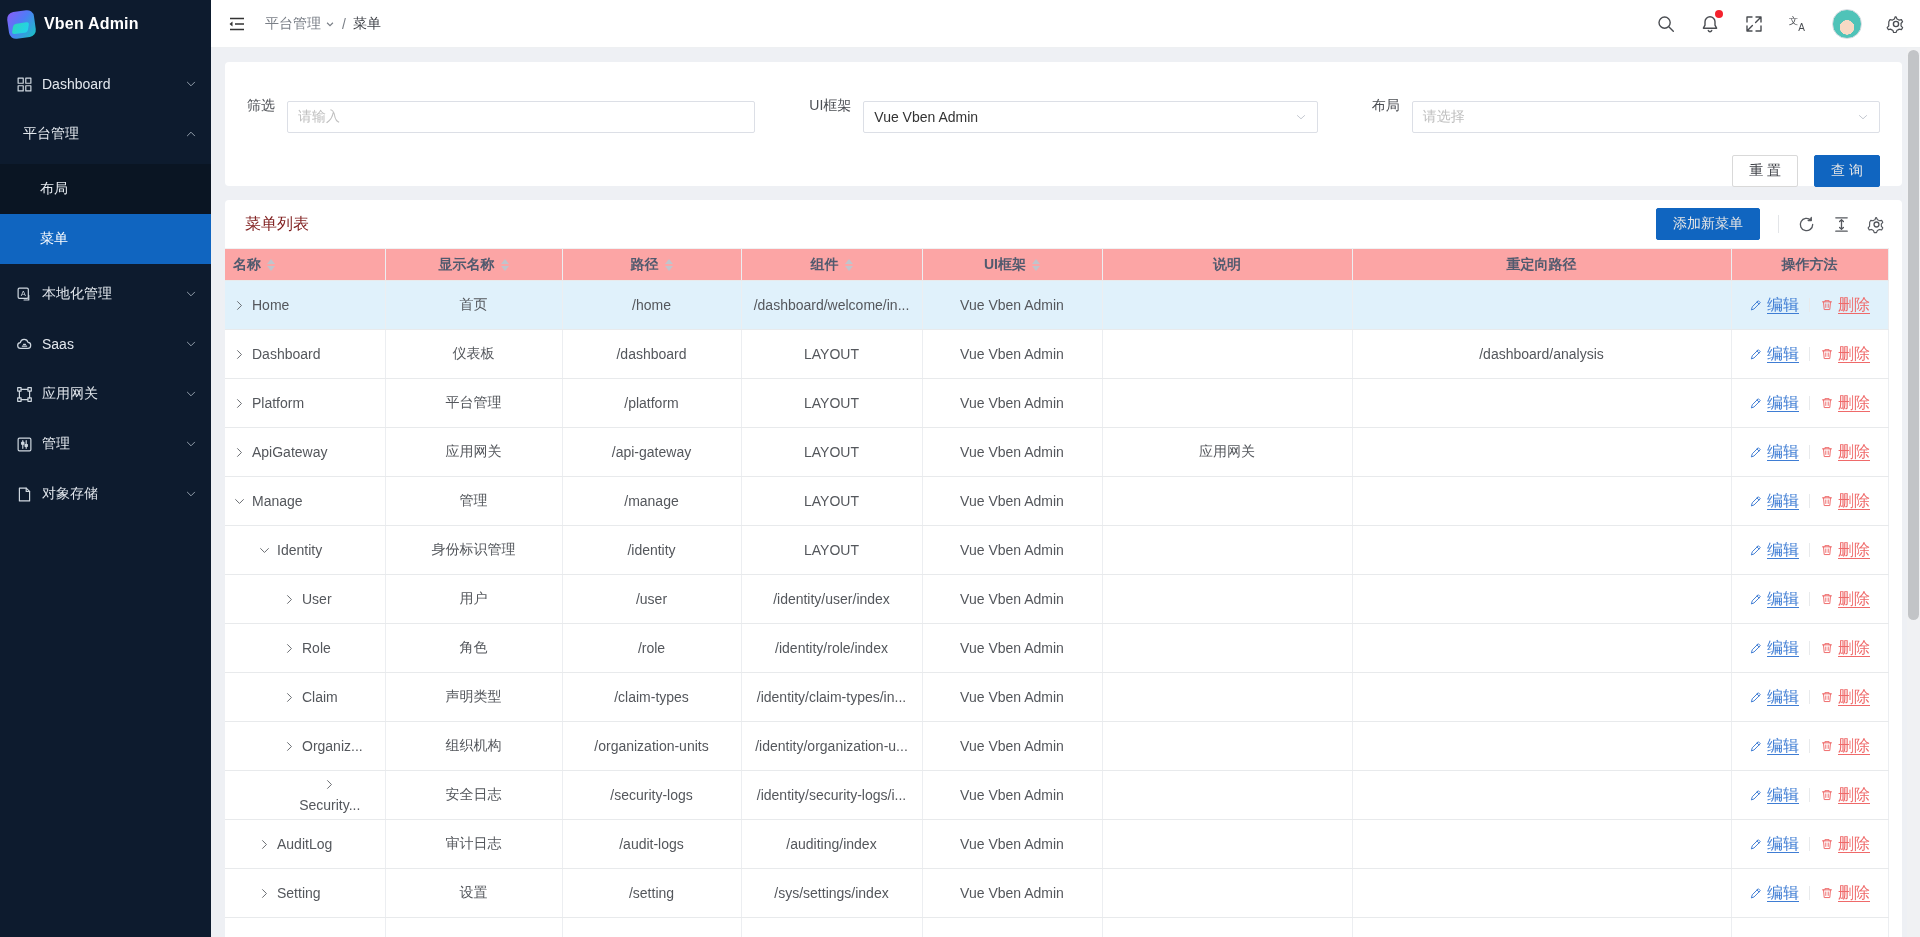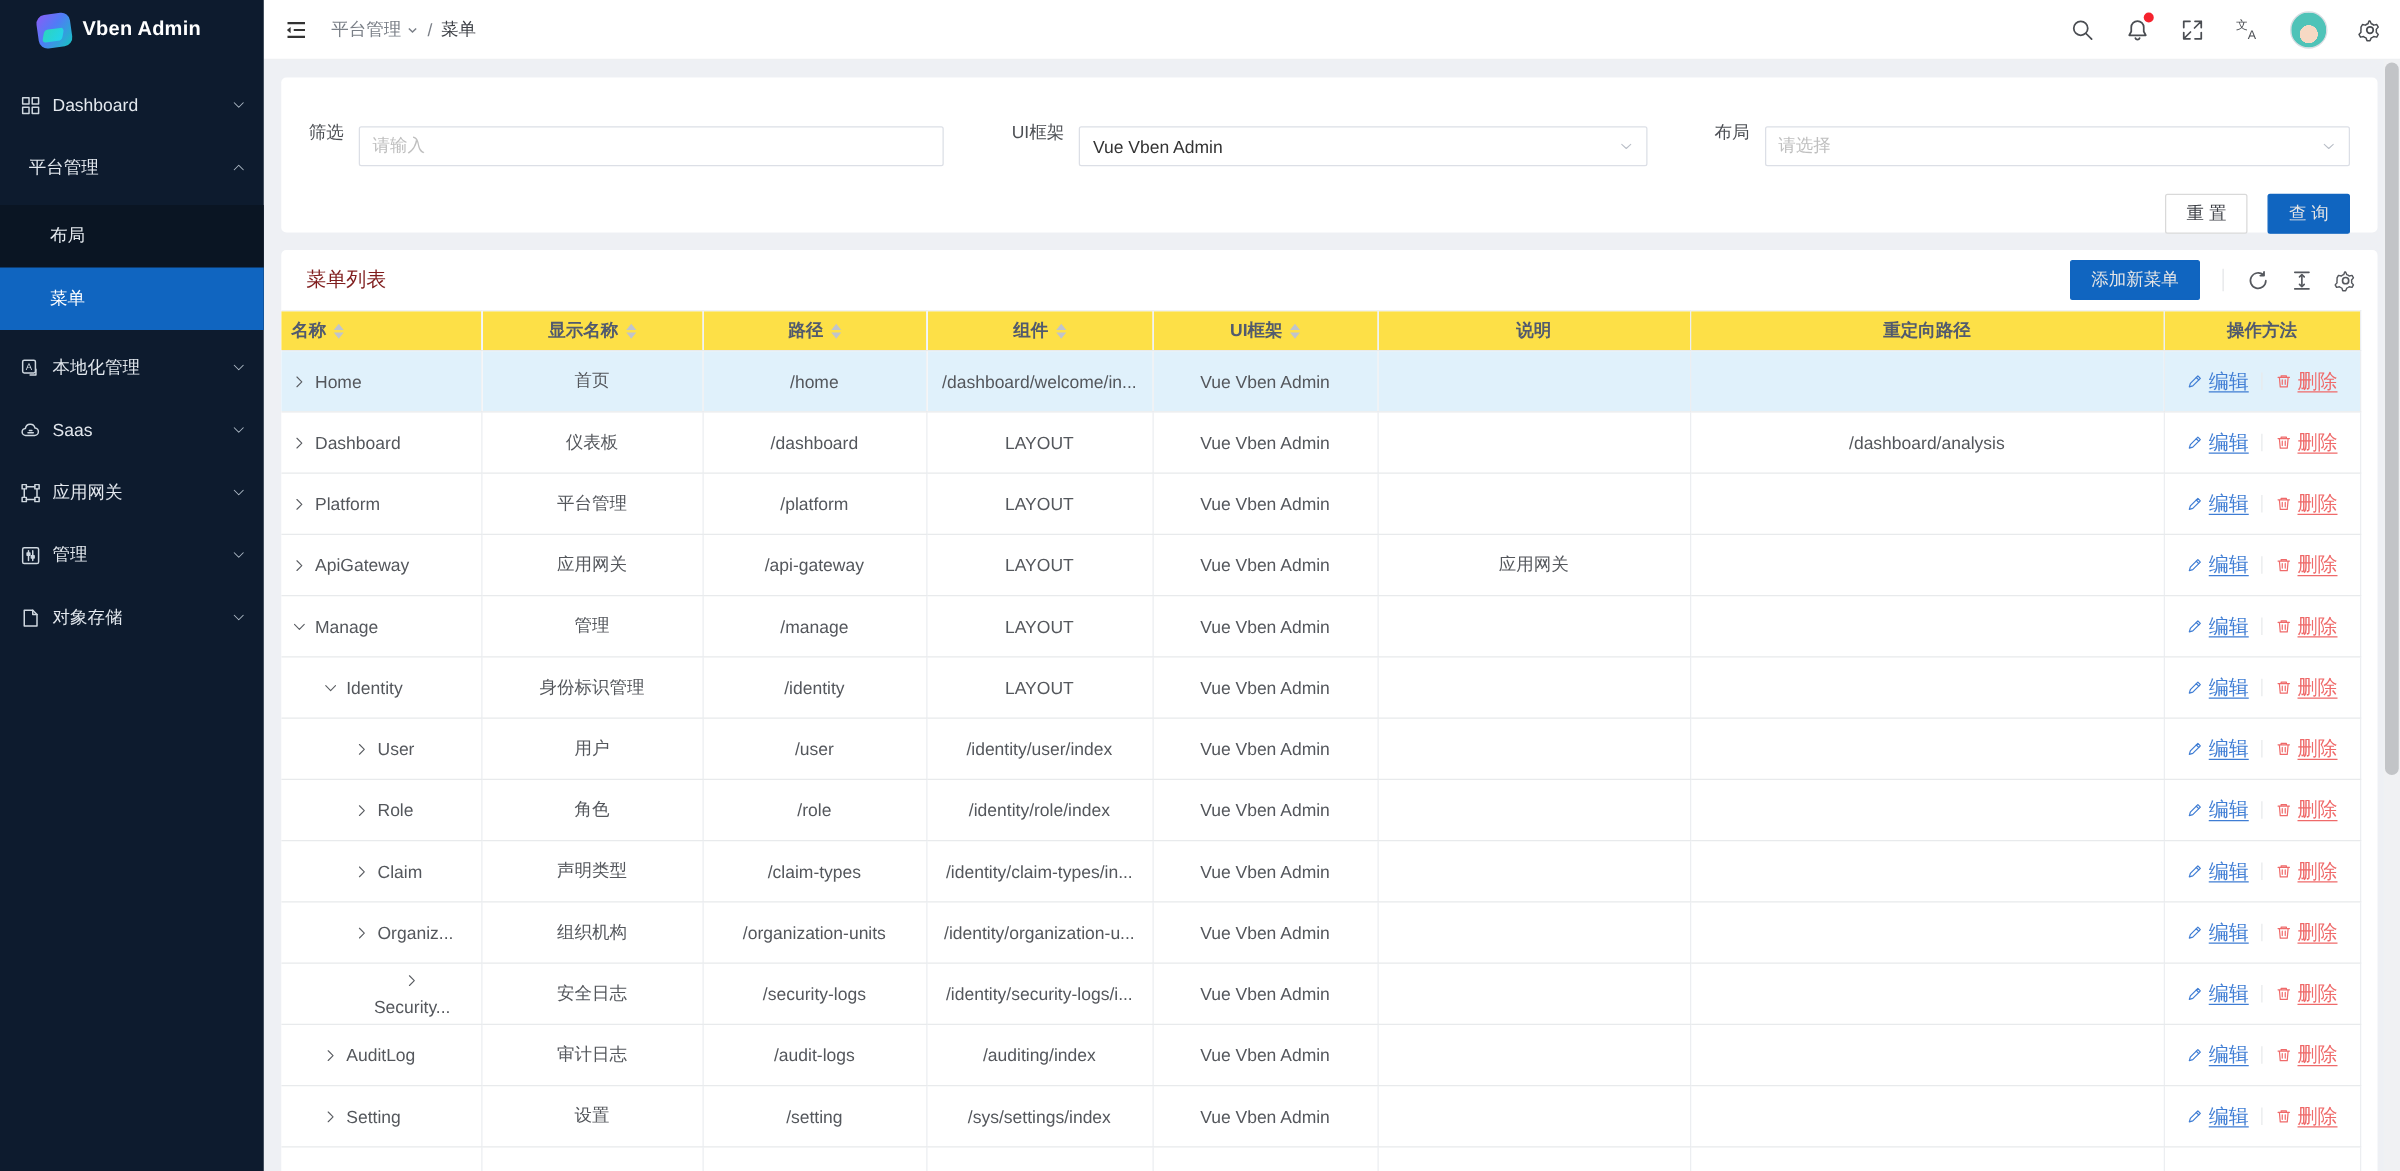--- a/index.html
+++ b/index.html
@@ -4,21 +4,21 @@
 <style>
   * { margin:0; padding:0; box-sizing:border-box; }
   html,body { width:1920px; height:937px; overflow:hidden; font-family:"Liberation Sans", sans-serif; background:#eef0f4; }
   :root{
     --primary:#1065c0; --sidebar:#0d1b2e; --sidebar-sub:#0a1523;
     --border:#e8eaec; --hl:#e0f1fb; --danger:#ef6a6a; --link:#3f7dd4;
     --txt:#333; --txt2:#606266; --muted:#bfbfbf;
   }
   
   .sidebar{ position:absolute; left:0; top:0; width:211px; height:937px; background:var(--sidebar); color:#dfe4ea; z-index:5;}
-  .logo-row{ height:48px; display:flex; align-items:center; padding-left:30px; gap:9px;}
+  .logo-row{ height:48px; display:flex; align-items:center; padding-left:8px; gap:9px;}
   .logo-mark{ width:27px; height:27px; border-radius:7px; background:linear-gradient(135deg,#8b5cf6 0%,#4f7cf6 45%,#14c6c0 100%); position:relative; transform:rotate(-8deg);}
   .logo-mark:after{ content:""; position:absolute; left:4px; top:12px; width:16px; height:10px; background:linear-gradient(120deg,#2dd4bf,#22d3ee); border-radius:3px; transform:skewX(-18deg);}
   .logo-text{ color:#fff; font-weight:bold; font-size:16px; letter-spacing:.2px;}
   .menu{ padding-top:6px; font-size:14px;}
   .menu-item{ height:40px; margin:10px 0 0 0; display:flex; align-items:center; padding:0 14px 0 16px; cursor:pointer; color:#e3e8ee;}
   .menu-item .mi-icon{ width:17px; height:17px; margin-right:9px; display:inline-flex; color:#cfd8e0;}
   .menu-item .mi-label{ flex:1; white-space:nowrap; overflow:hidden;}
   .menu-item .mi-chevron{ width:12px; height:12px; color:#aab6c2; display:inline-flex;}
   .menu-item.no-icon{ padding-left:23px;}
   .submenu-block{ background:var(--sidebar-sub); margin-top:10px;}
@@ -51,21 +51,21 @@
   .btn.primary{ background:var(--primary); border-color:var(--primary); color:#e5e5e5;}
   
   .table-card{ position:absolute; left:14px; right:18px; top:200px; bottom:-60px; background:#fff; border-radius:4px; overflow:hidden;}
   .tc-head{ height:48px; display:flex; align-items:center; padding:0 16px 0 20px;}
   .tc-title{ font-size:16px; color:#7f1d1d;}
   .tc-tools{ margin-left:auto; display:flex; align-items:center; gap:14px;}
   .tc-sep{ width:1px; height:18px; background:#e3e5e8; margin:0 4px;}
   .tool-ic{ width:19px; height:19px; color:#55585e; cursor:pointer; display:inline-flex;}
   table{ border-collapse:collapse; table-layout:fixed; width:1663px; font-size:14px;}
   th,td{ border-right:1px solid #eceef1; border-bottom:1px solid var(--border); height:49px; padding:0 8px; color:#54575c; overflow:hidden; white-space:nowrap; text-overflow:ellipsis;}
-  thead th{ background:#fde047; height:32px; font-weight:bold; color:#515a6e; border-bottom:1px solid var(--border); border-top:1px solid #f0f1f3;}
+  thead th{ background:#fca5a5; height:32px; font-weight:bold; color:#515a6e; border-bottom:1px solid var(--border); border-top:1px solid #f0f1f3;}
   th.c,td.c{ text-align:center;}
   th.l,td.l{ text-align:left;}
   tr.hl td{ background:var(--hl);}
   .sortwrap{ display:inline-flex; align-items:center; gap:6px;}
   .carets{ display:inline-flex; flex-direction:column; gap:2px;}
   .carets i{ width:0; height:0; border-left:4px solid transparent; border-right:4px solid transparent; display:block;}
   .carets .up{ border-bottom:5px solid #c0c4cc;}
   .carets .dn{ border-top:5px solid #c0c4cc;}
   .namecell{ display:flex; align-items:center; gap:6px;}
   .exp{ width:13px; height:13px; display:inline-flex; color:#5b5e63; flex:none; cursor:pointer;}

